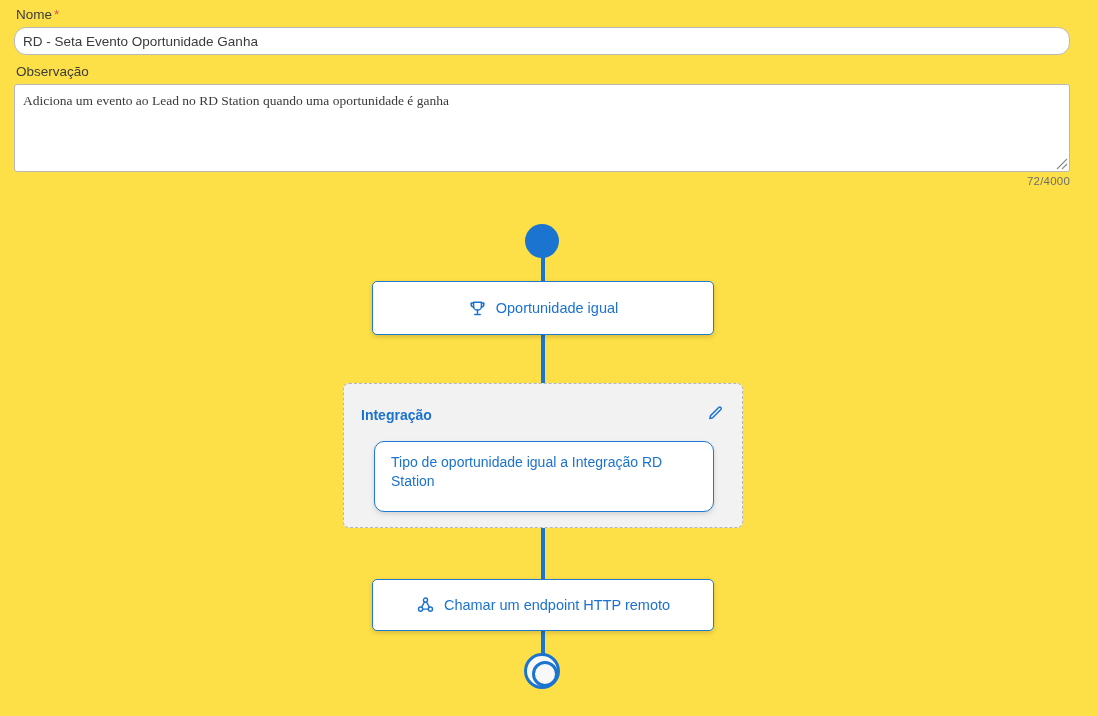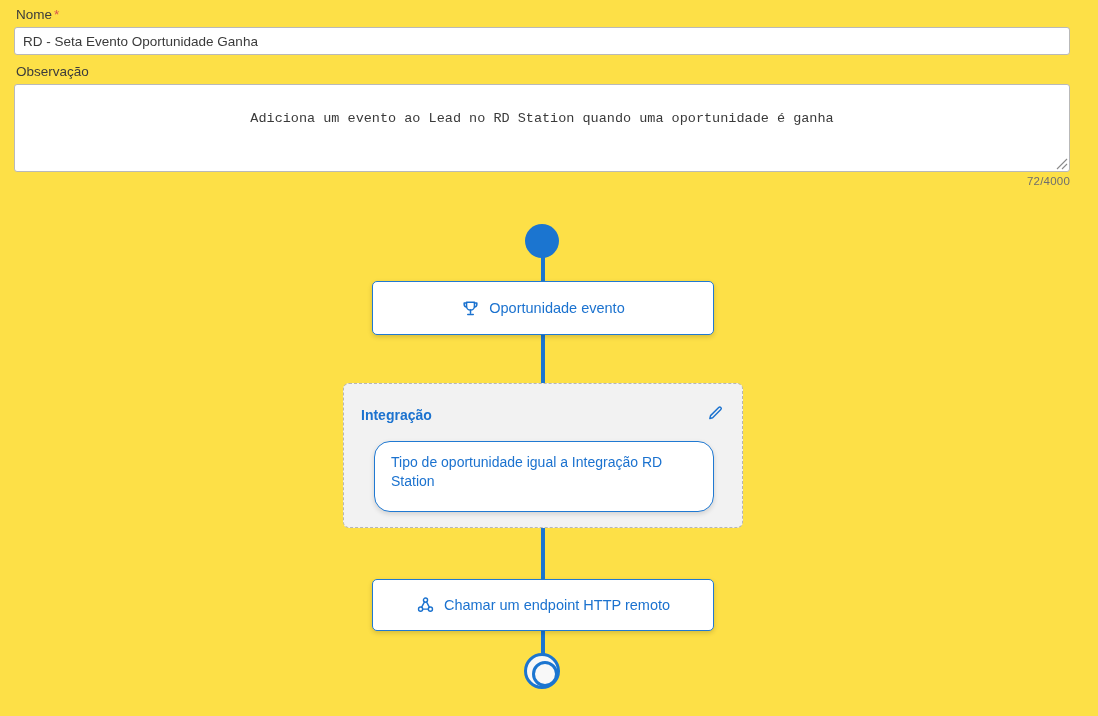--- a/index.html
+++ b/index.html
@@ -22,21 +22,21 @@
     margin: 0 0 3px 2px;
     display: block;
   }
   .req-star { color: #d9534f; font-size: 13.5px; margin-left: 2px; }
 
   .text-input {
     display: block;
     width: 1056px;
     height: 28px;
     border: 1px solid #b9b9b9;
-    border-radius: 3px;
+    border-radius: 12px;
     background: #ffffff;
     color: #3a3a3a;
     font-family: "Liberation Sans", sans-serif;
     font-size: 13.5px;
     line-height: 26px;
     padding: 0 8px;
     outline: none;
   }
 
   .field-block { margin-bottom: 8px; }
@@ -44,28 +44,27 @@
 
   .textarea-wrap { position: relative; width: 1056px; }
   .text-area {
     display: block;
     width: 1056px;
     height: 88px;
     border: 1px solid #b9b9b9;
     border-radius: 3px;
     background: #ffffff;
     color: #3a3a3a;
-    font-family: Liberation Mono, monospace;
+    font-family: Liberation Serif, serif;
     font-size: 13.5px;
     line-height: 19px;
-    padding: 24px 8px;
+    padding: 6px 8px;
     resize: none;
     outline: none;
     overflow: hidden;
-    text-align: center;
   }
   .resize-grip {
     position: absolute;
     right: 2px; bottom: 2px;
     width: 13px; height: 13px;
     pointer-events: none;
   }
   .char-counter {
     width: 1056px;
     text-align: right;
@@ -166,21 +165,21 @@
     display: flex; align-items: center; justify-content: center;
     cursor: pointer;
     background: transparent; border: 0; padding: 0;
   }
   .cond-card {
     position: absolute;
     left: 30px; top: 57px;
     width: 340px; height: 71px;
     background: #ffffff;
     border: 1.6px solid #2079d2;
-    border-radius: 16px;
+    border-radius: 10px;
     box-shadow: 0 2px 5px rgba(0,0,0,.14);
     padding: 11px 16px;
   }
   .cond-card-text {
     color: #1b72cf;
     font-size: 14px;
     line-height: 19px;
   }
 </style>
 </head>
@@ -225,21 +224,21 @@
         <div class="node-inner">
           <span class="node-icon">
             <svg width="19" height="19" viewBox="0 0 24 24" fill="none" stroke="#1b72cf" stroke-width="1.9" stroke-linecap="round" stroke-linejoin="round">
               <path d="M7 4h10v5a5 5 0 0 1-10 0V4z"></path>
               <path d="M7 5H4v2a3 3 0 0 0 3 3"></path>
               <path d="M17 5h3v2a3 3 0 0 1-3 3"></path>
               <line x1="12" y1="14" x2="12" y2="18"></line>
               <line x1="8.5" y1="19.5" x2="15.5" y2="19.5"></line>
             </svg>
           </span>
-          <span class="node-label">Oportunidade evento</span>
+          <span class="node-label">Oportunidade igual</span>
         </div>
       </div>
 
       <div class="cond-group">
         <div class="cond-header">
           <span class="cond-title">Integração</span>
           <button class="edit-btn">
             <span>
               <svg width="17" height="17" viewBox="0 0 24 24" fill="none" stroke="#1b72cf" stroke-width="2" stroke-linecap="round" stroke-linejoin="round">
                 <path d="M16.5 3.5a2.12 2.12 0 0 1 3 3L8 18l-4 1 1-4z"></path>

